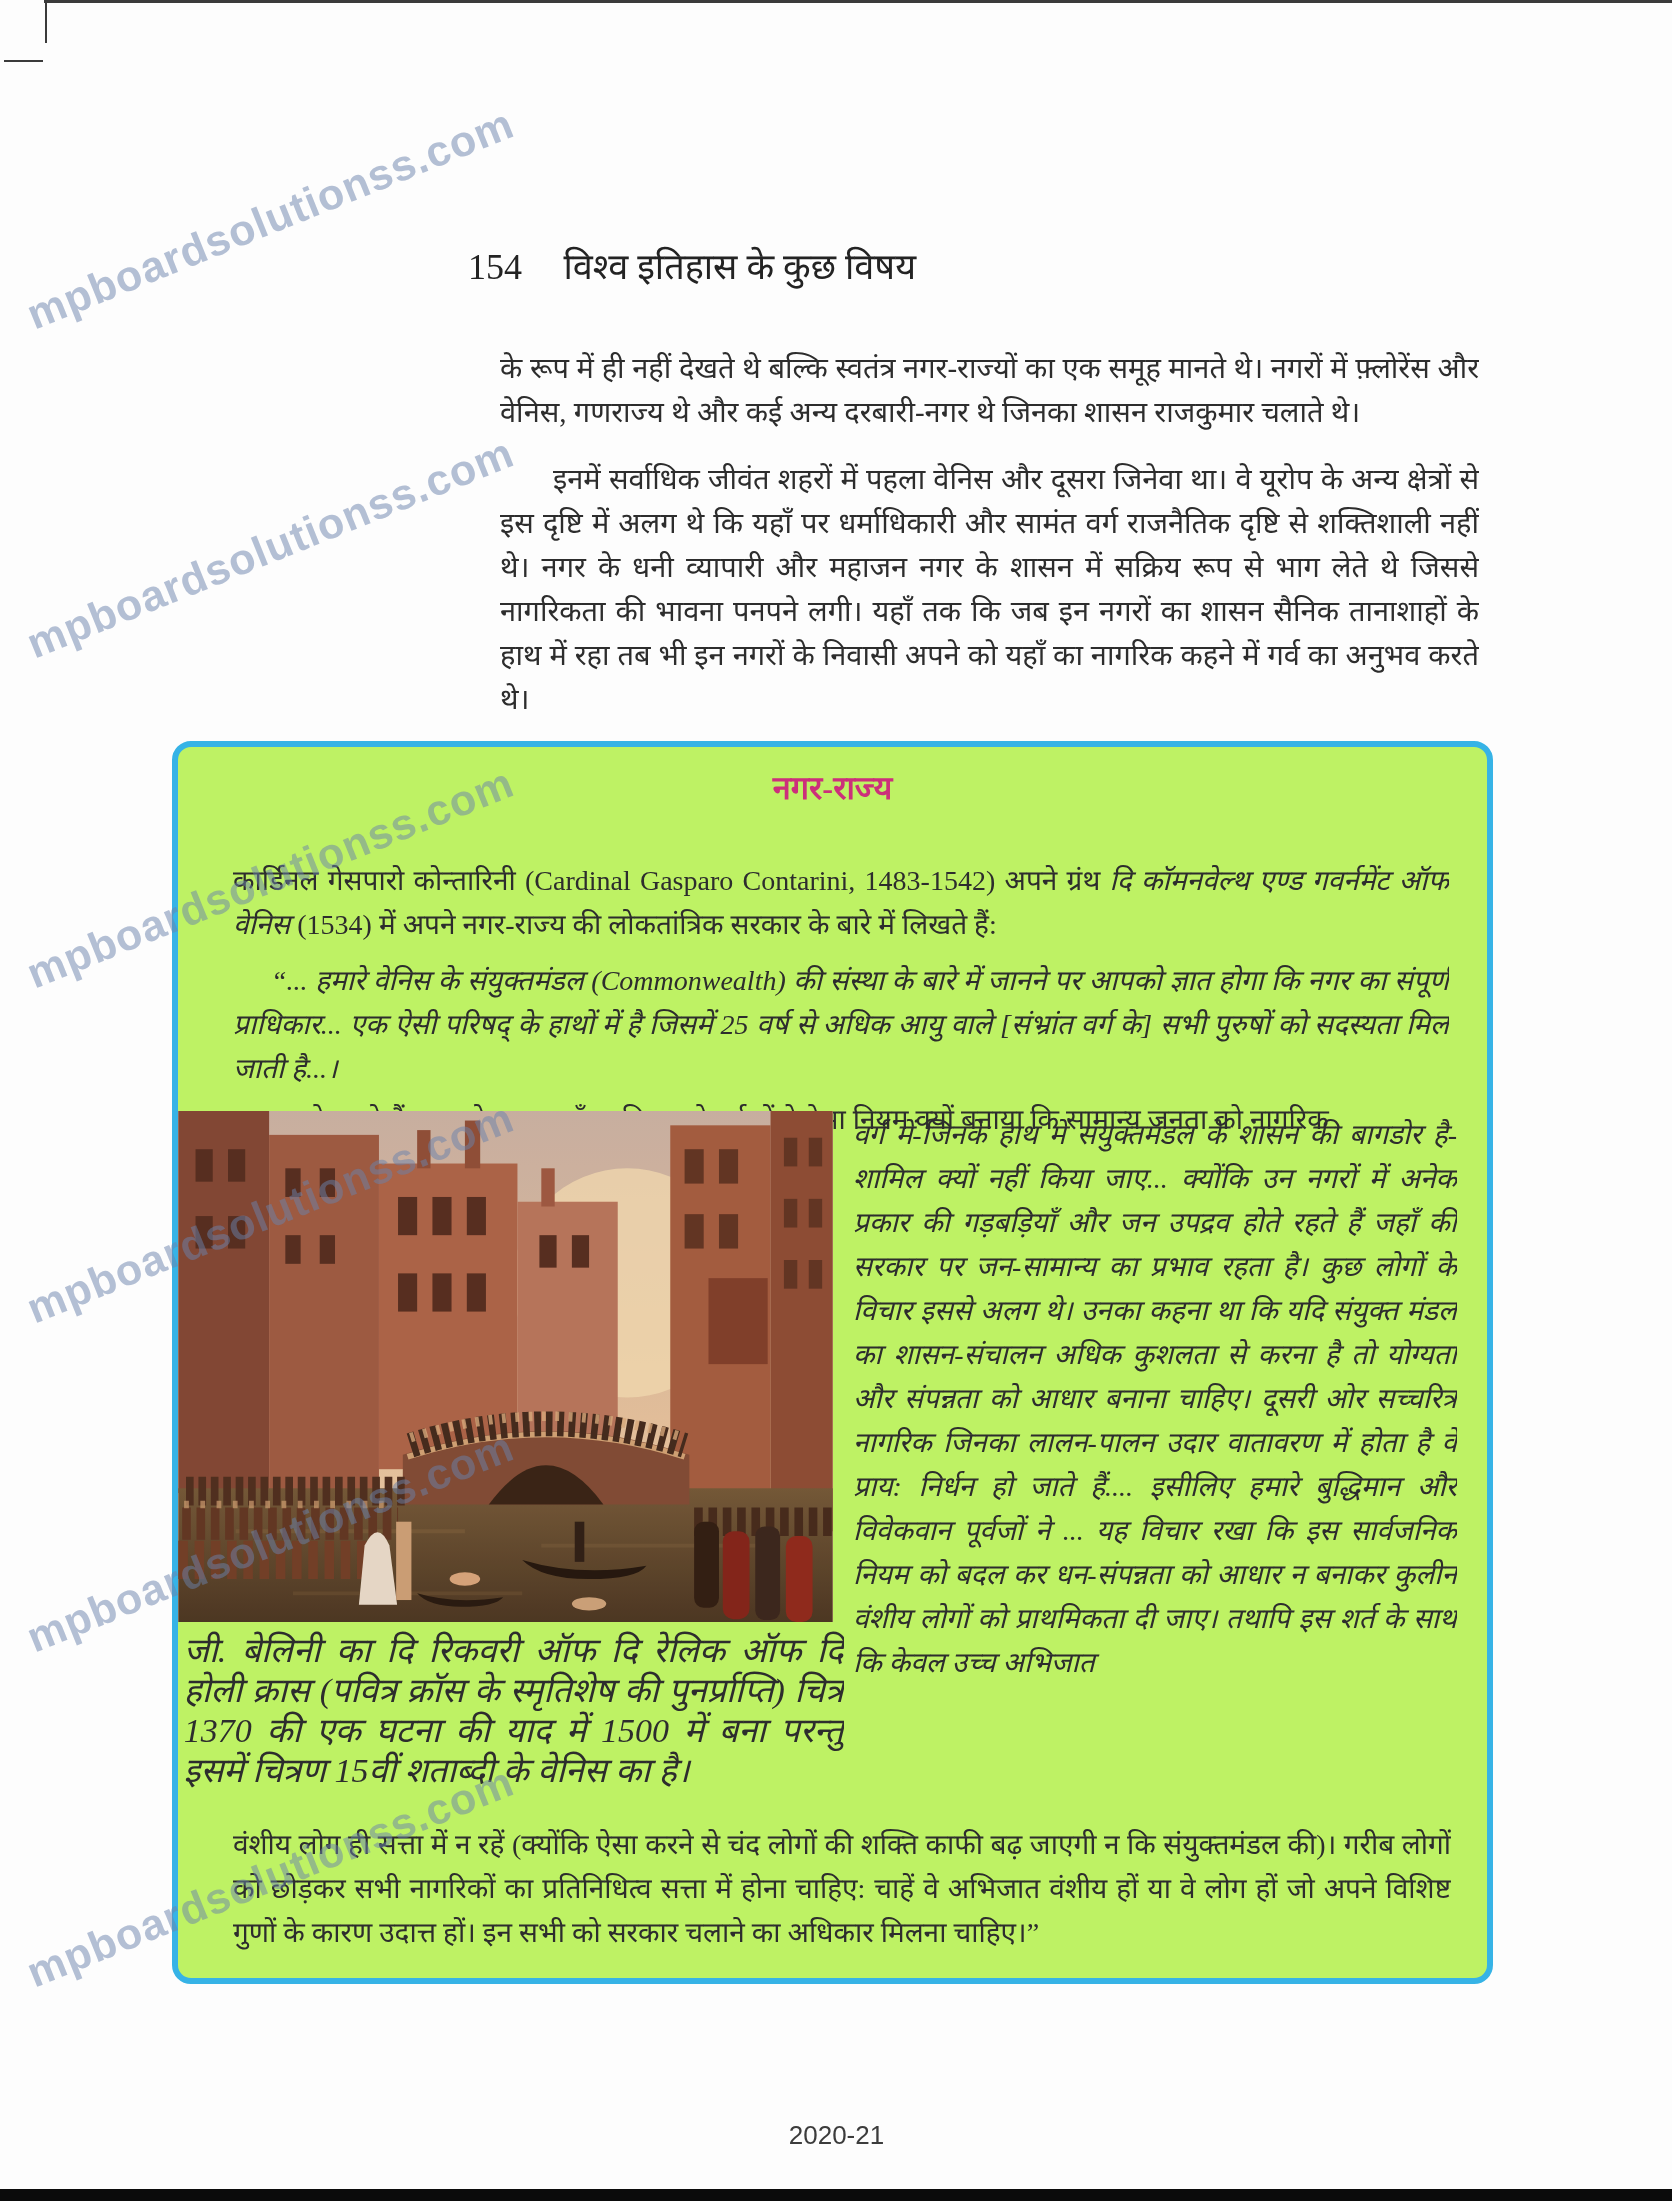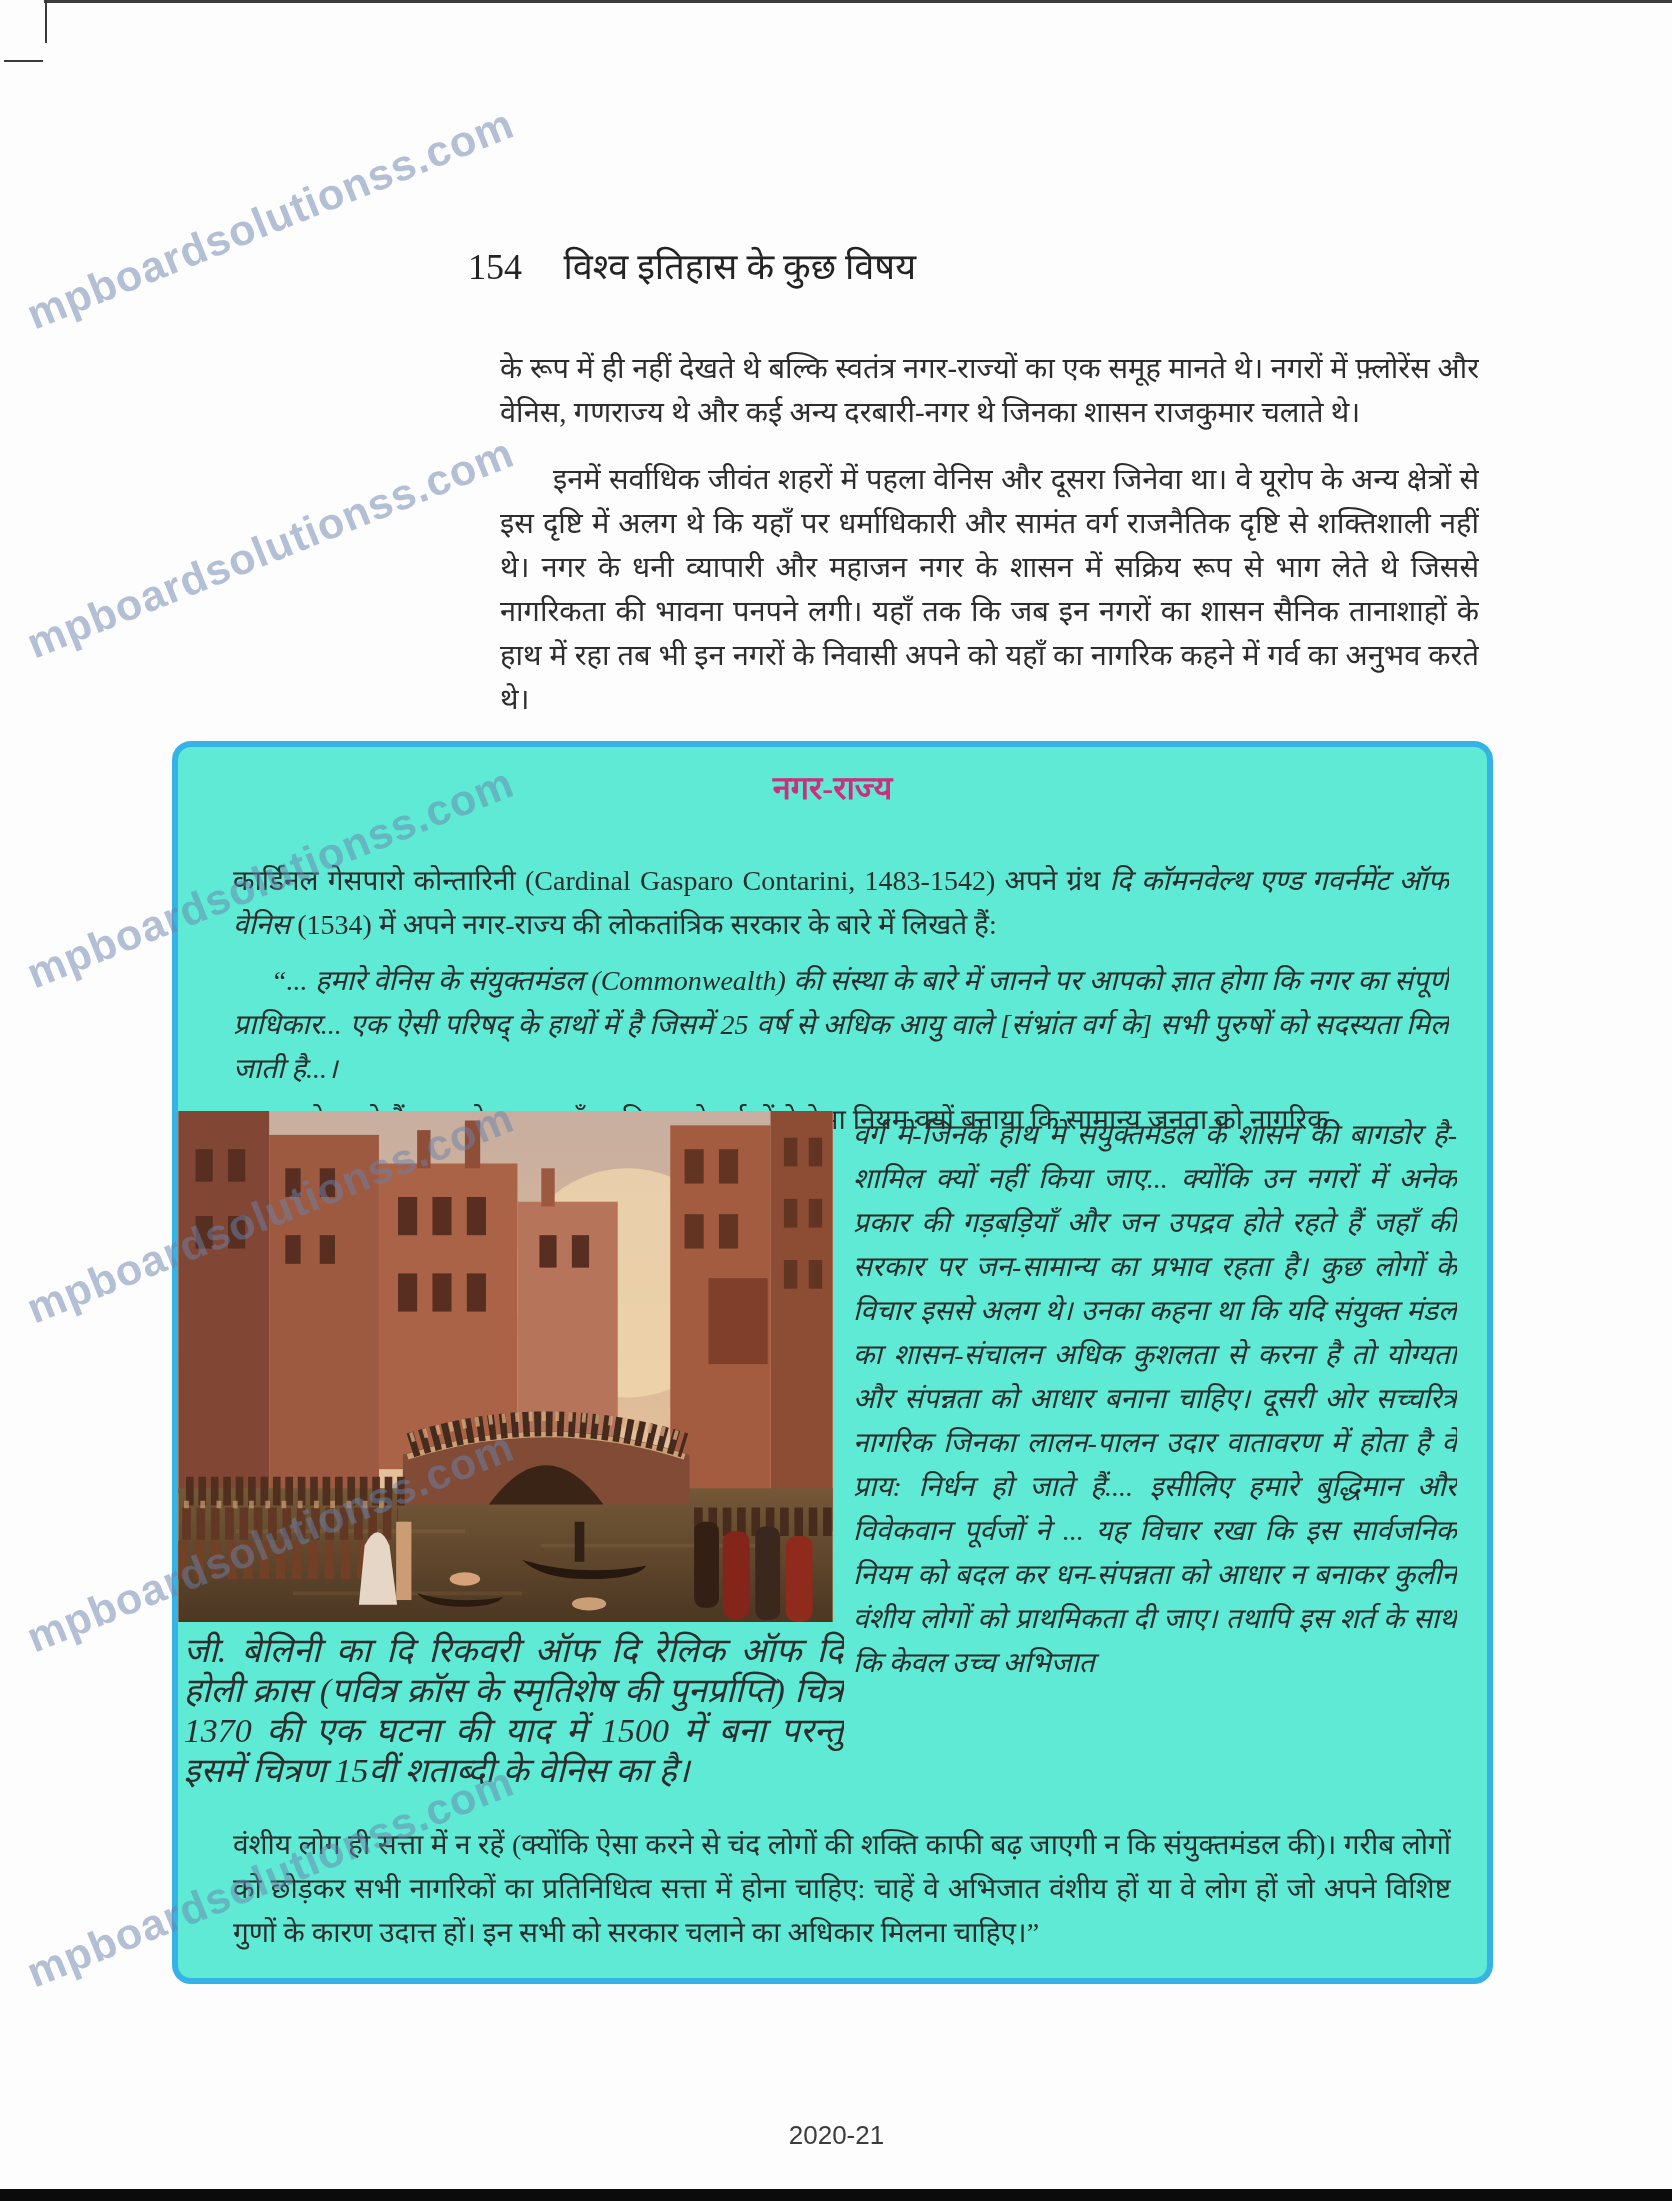--- a/index.html
+++ b/index.html
@@ -33,21 +33,21 @@
   .bodypara {
     position:absolute; left:468px; width:979px;
     font-size:29px; line-height:44px; text-align:justify; overflow:hidden;margin-left:32px;
   }
   .p1 { top:317px; height:92px; }
   .p2 { top:428px; height:273px; text-indent:53px; }
 
   
   .infobox {
     position:absolute; left:172px; top:741px; width:1321px; height:1243px;
-    background:#5eead4; border:6.7px solid #36b3e6; border-radius:19px;
+    background:#bef264; border:6.7px solid #36b3e6; border-radius:19px;
     box-sizing:border-box; z-index:1;
   }
   .box-title {
     position:absolute; top:17px; left:0; width:100%; text-align:center;
     font-size:32.5px; font-weight:bold; color:#cc2f7b; margin:0;
   }
   .boxtext { font-size:28px; line-height:44px; text-align:justify; overflow:hidden; }
   .box-para1 { position:absolute; left:55px; top:84px;  width:1216px; height:92px; }
   .box-para2 { position:absolute; left:55px; top:184px; width:1216px; height:136px; text-indent:38px;font-style:italic; }
   .box-para3 { position:absolute; left:55px; top:323px; width:1216px; height:44px; text-indent:38px; white-space:nowrap; }

